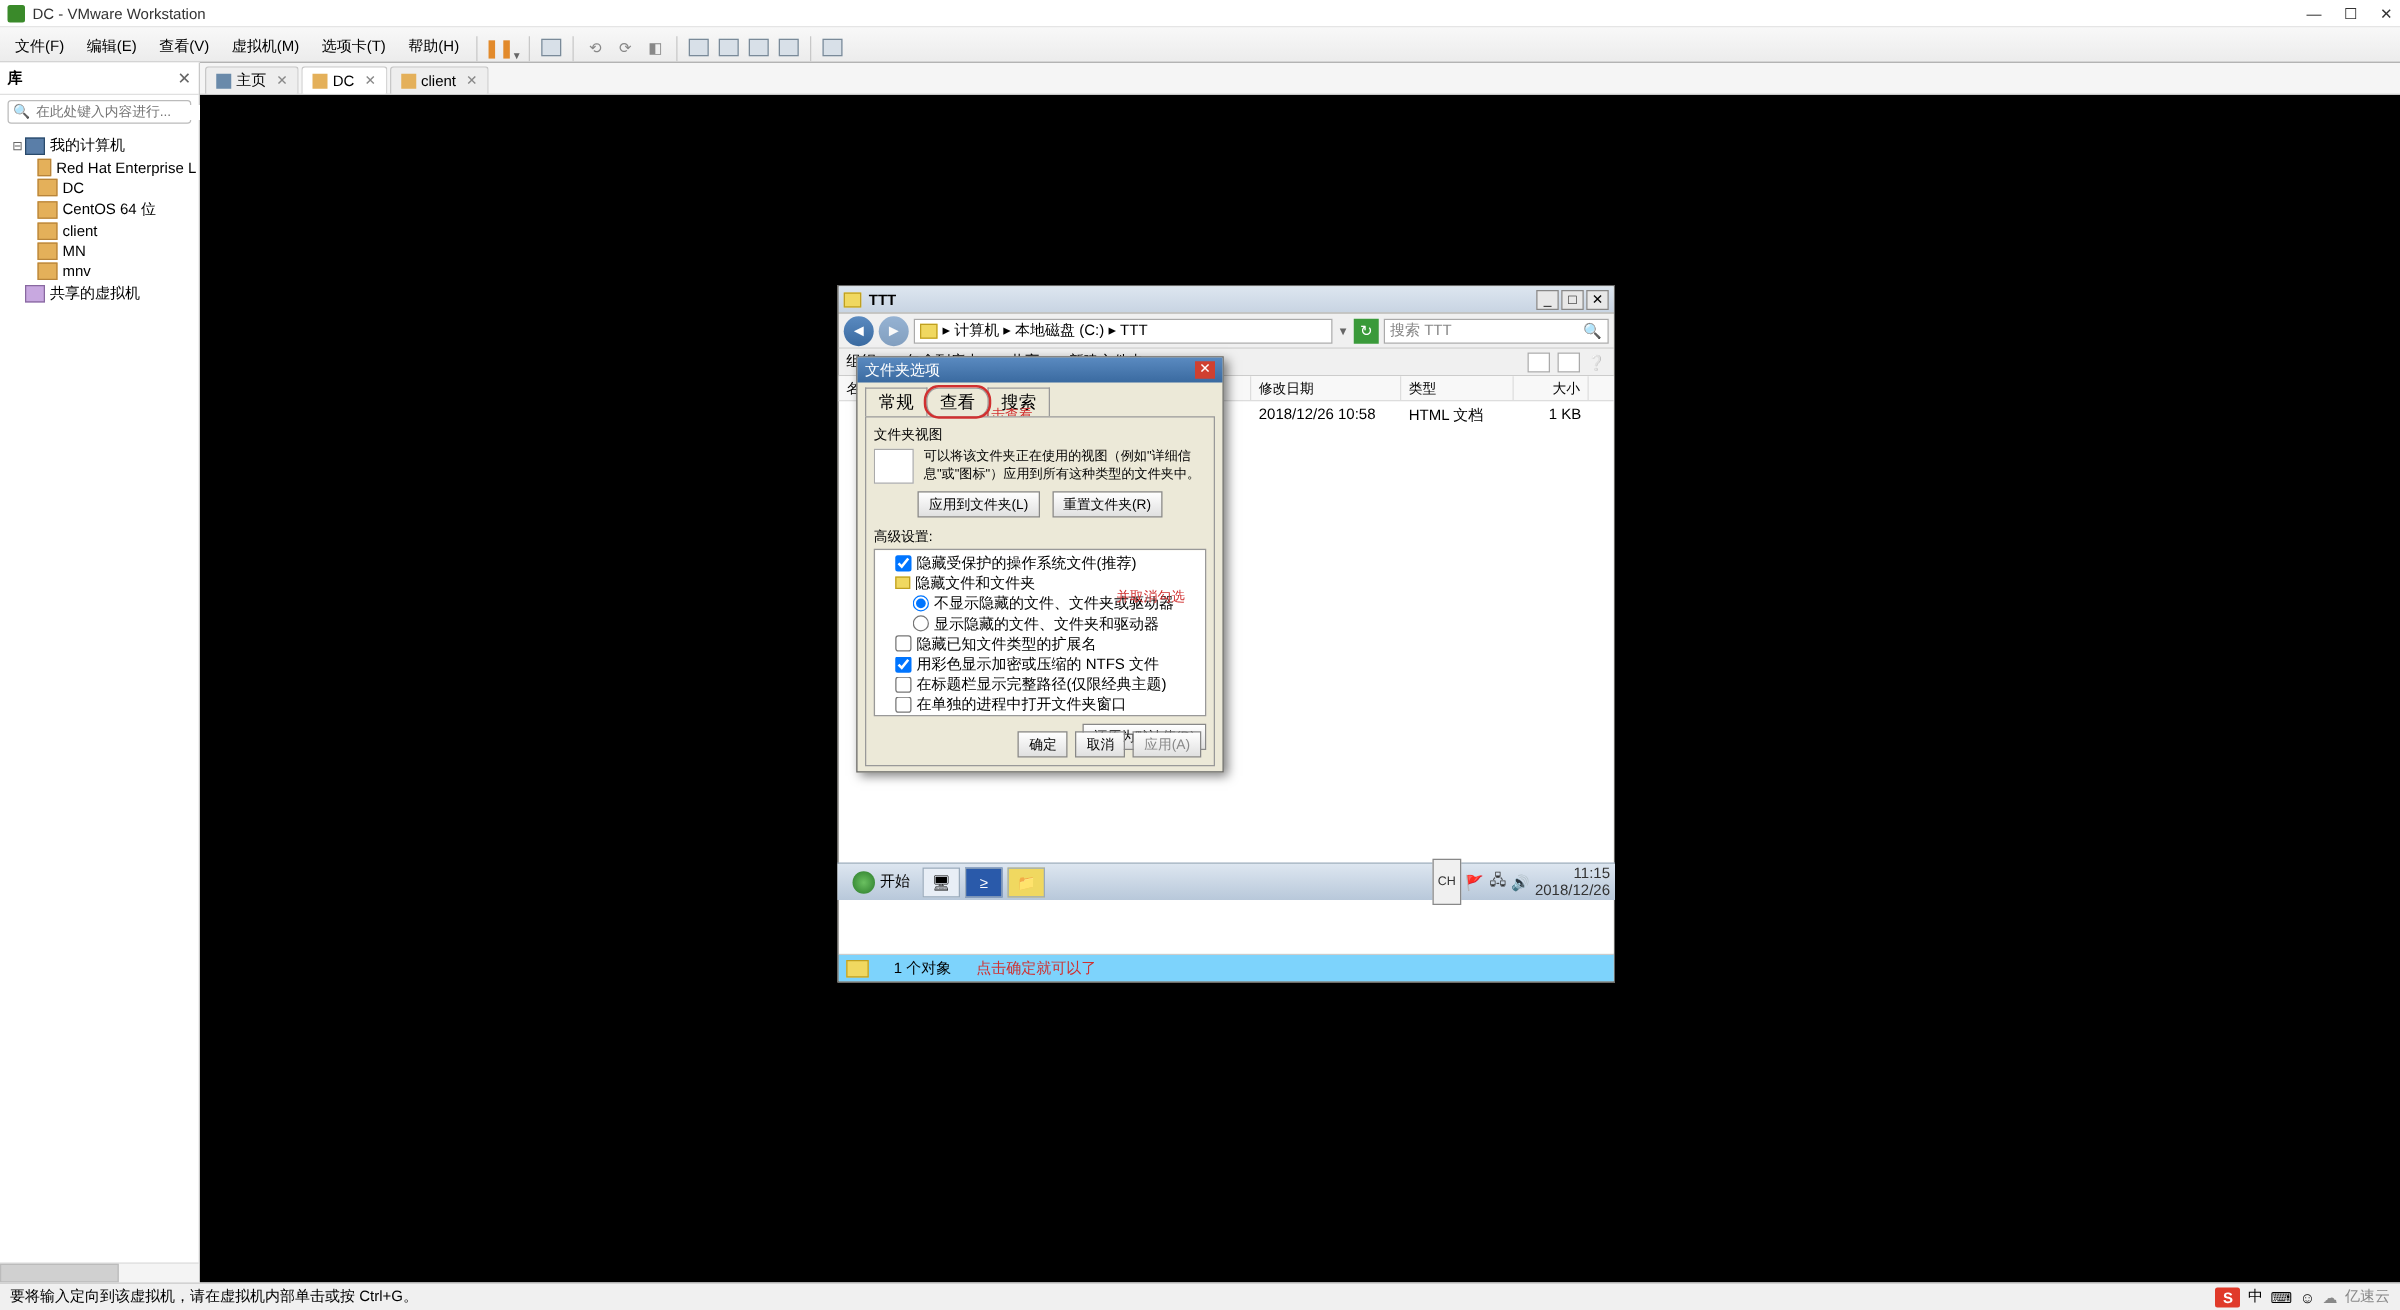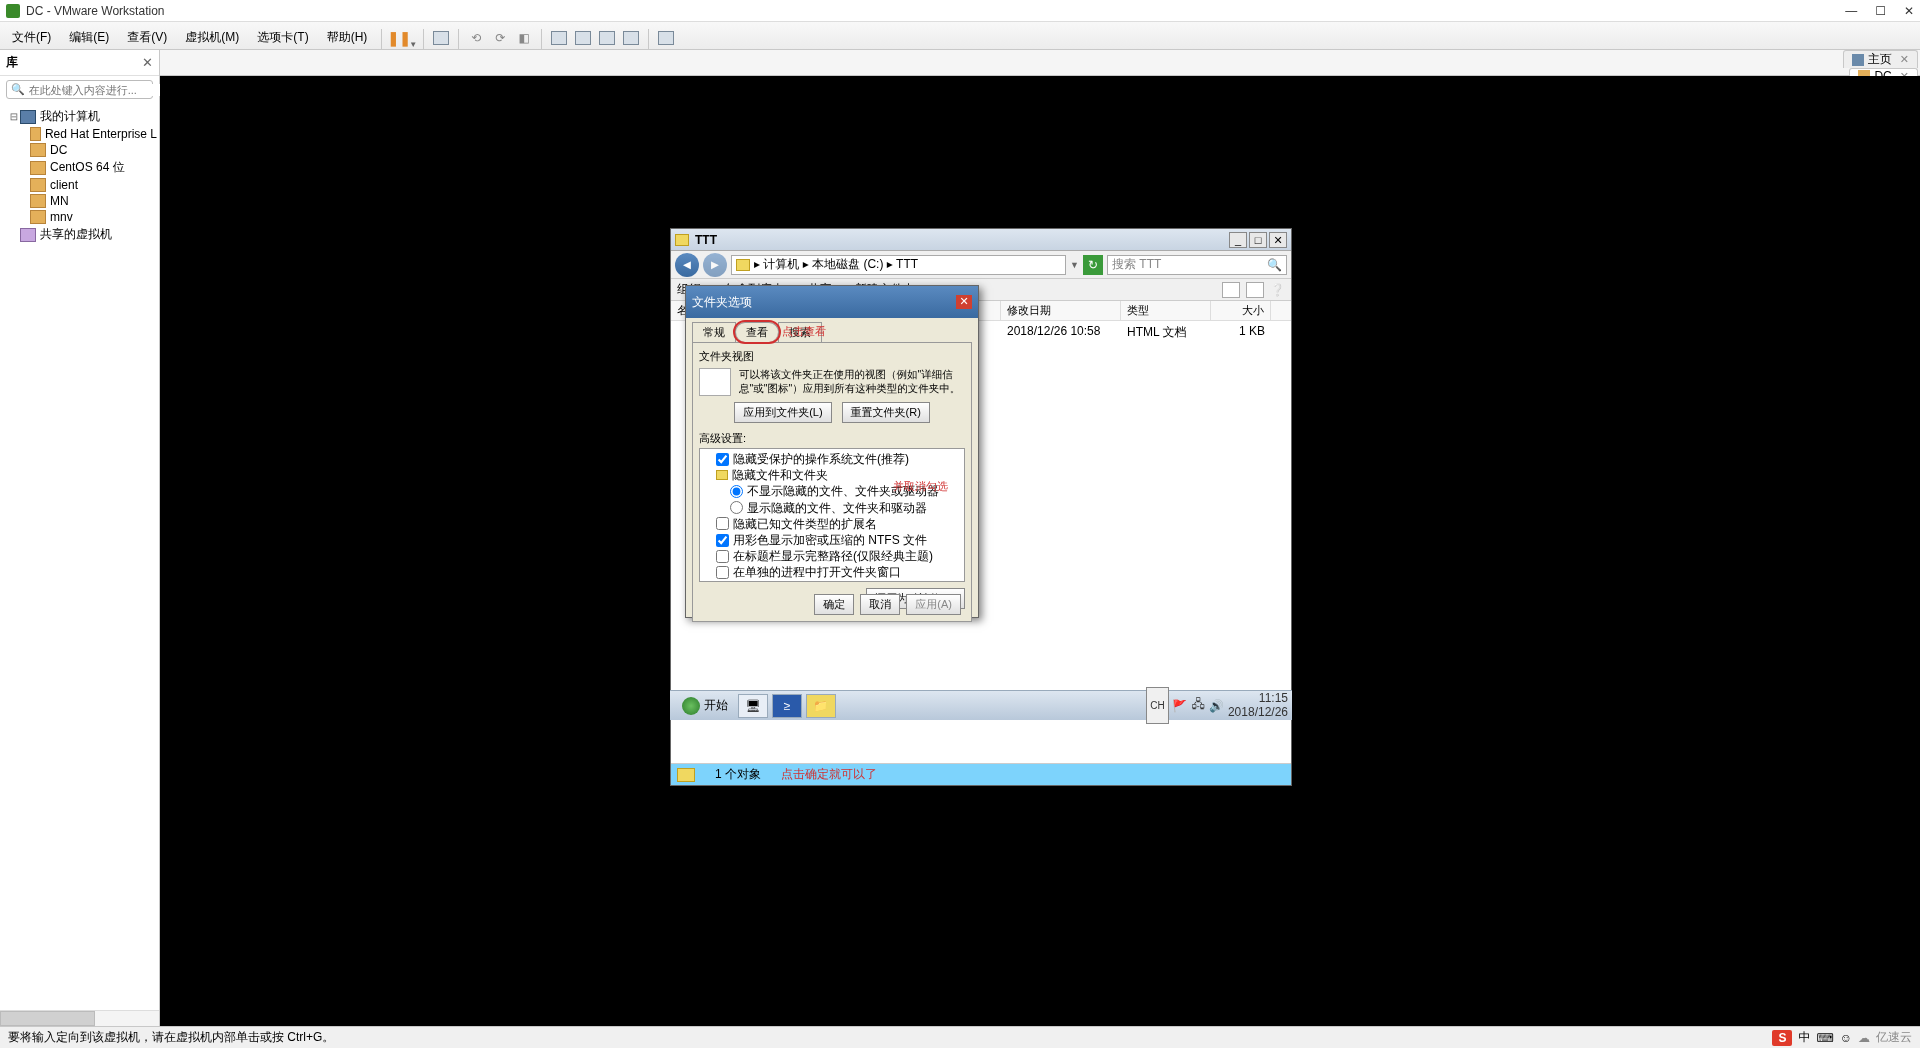--- a/index.html
+++ b/index.html
@@ -37,21 +37,21 @@
 .tree .exp { width: 12px; text-align: center; color: #666; font-size: 10px; }
 .tree .ic { width: 16px; height: 14px; margin-right: 4px; display: inline-block; }
 .tree .ic.pc { background: #5a7ea8; border: 1px solid #2a4a6a; }
 .tree .ic.vm { background: #e4b05a; border: 1px solid #b8843a; }
 .tree .ic.share { background: #c8a8e0; border: 1px solid #8868a0; }
 .tree .lvl1 { padding-left: 6px; }
 .tree .lvl2 { padding-left: 28px; }
 
 
 .main { flex: 1; display: flex; flex-direction: column; background: #000; }
-.tabbar { height: 26px; background: #f5f5f5; border-bottom: 1px solid #c8c8c8; display: flex; align-items: flex-end; padding-left: 4px; flex-direction: column; }
+.tabbar { height: 26px; background: #f5f5f5; border-bottom: 1px solid #c8c8c8; display: flex; align-items: flex-end; padding-left: 4px; }
 .tab { height: 22px; padding: 0 8px; display: flex; align-items: center; gap: 4px; border: 1px solid #c8c8c8; border-bottom: none; background: #eee; margin-right: 2px; cursor: pointer; border-radius: 3px 3px 0 0; }
 .tab.active { background: #fff; }
 .tab .ic { width: 12px; height: 12px; }
 .tab .ic.home { background: #6a8aaa; }
 .tab .ic.vm { background: #e4b05a; }
 .tab .x { color: #888; font-size: 11px; margin-left: 4px; }
 .vm-view { flex: 1; position: relative; background: #000; }
 
 
 .guest-win { position: absolute; left: 510px; top: 152px; width: 622px; height: 558px; background: #ece9d8; border: 1px solid #666; box-shadow: 2px 2px 6px rgba(0,0,0,0.4); }
@@ -81,25 +81,25 @@
 .col-date { width: 120px; }
 .col-type { width: 90px; }
 .col-size { width: 60px; text-align: right; }
 
 .gw-status { height: 22px; border-top: 1px solid #ccc; display: flex; align-items: center; padding: 0 6px; gap: 20px; background: #7dd3fc; }
 .gw-status .fic { width: 18px; height: 14px; background: #f0d860; border: 1px solid #c0a020; }
 .gw-status .ann { color: #d03030; }
 
 
 .dialog { position: absolute; left: 525px; top: 209px; width: 294px; height: 333px; background: #ece9d8; border: 1px solid #666; box-shadow: 3px 3px 8px rgba(0,0,0,0.5); z-index: 10; }
-.dlg-title { height: 32px; background: linear-gradient(#5a8ac0,#3a6aa0); color: #fff; display: flex; align-items: center; padding: 0 6px; font-size: 11px; }
+.dlg-title { height: 20px; background: linear-gradient(#5a8ac0,#3a6aa0); color: #fff; display: flex; align-items: center; padding: 0 6px; font-size: 11px; }
 .dlg-title .t { flex: 1; }
 .dlg-title .x { width: 16px; height: 14px; background: #d04030; color: #fff; text-align: center; line-height: 13px; cursor: pointer; font-size: 11px; }
 .dlg-tabs { display: flex; padding: 4px 6px 0 6px; }
-.dlg-tab { padding: 2px 10px; border: 1px solid #999; border-bottom: none; background: #ece9d8; cursor: pointer; font-size: 11px; margin-right: -1px; position:relative; }
+.dlg-tab { padding: 2px 10px; border: 1px solid #999; border-bottom: none; background: #ece9d8; cursor: pointer; font-size: 14px; margin-right: -1px; position:relative; }
 .dlg-tab.active { background: #ece9d8; z-index: 2; }
 .dlg-tab.hl { outline: 2px solid #d03030; border-radius: 10px; }
 .dlg-ann1 { position: absolute; left: 96px; top: 38px; color: #d03030; font-size: 11px; }
 .dlg-body { border: 1px solid #999; margin: 0 6px 6px 6px; padding: 6px; background: #ece9d8; height: 280px; position: relative; }
 .grp-lbl { font-size: 11px; margin-bottom: 4px; }
 .grp-box { display: flex; gap: 8px; align-items: flex-start; }
 .grp-box .ic { width: 32px; height: 28px; border: 1px solid #aaa; background: #fff; }
 .grp-box .txt { font-size: 10.5px; line-height: 1.3; flex: 1; }
 .grp-btns { display: flex; gap: 10px; justify-content: center; margin-top: 6px; }
 .grp-btns button, .dlg-foot button { font-size: 11px; padding: 2px 8px; border: 1px solid #888; background: linear-gradient(#fff,#e0e0e0); cursor: pointer; }

